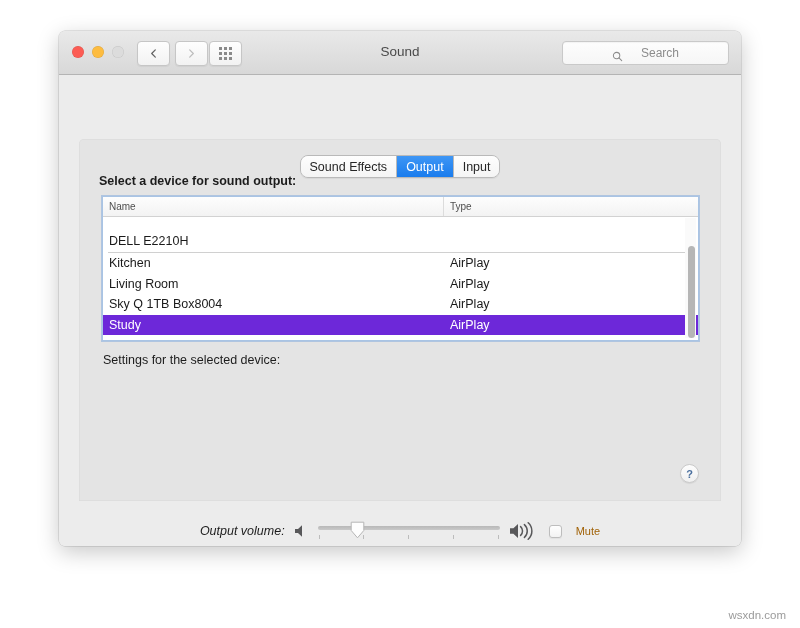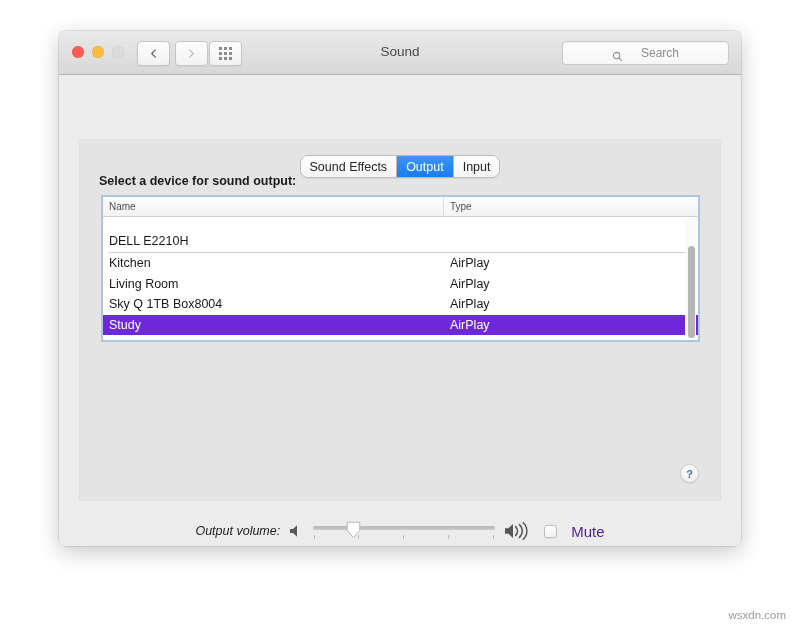--- a/index.html
+++ b/index.html
@@ -339,21 +339,21 @@
   }
   .cb {
     width: 13px; height: 13px;
     border-radius: 3px;
     background: linear-gradient(to bottom,#fefefe,#f2f2f2);
     border: 1px solid #bdbdbd;
     box-shadow: 0 1px 1px rgba(0,0,0,0.05);
     box-sizing: border-box;
     display: flex; align-items: center; justify-content: center;
   }
-  .cb-text { font-size: 15px; color: #4c1d95; margin-left: 8px; }
+  .cb-text { font-size: 11px; color: #a16207; margin-left: 8px; }
 
   .watermark {
     position: absolute;
     right: 14px;
     bottom: 7px;
     font-size: 11.5px;
     color: #9b9b9b;
   }
 </style>
 </head>
@@ -447,20 +447,21 @@
         <div class="trow selected">
           <div class="c-name">Study</div>
           <div class="c-type">AirPlay</div>
         </div>
 
         <div class="vscroll">
           <div class="vthumb"></div>
         </div>
       </div>
 
+      <div class="settings-label">Settings for the selected device:</div>
 
       <div class="helpbtn">?</div>
     </div>
 
     <div class="tabbar">
       <div class="tabs">
         <div class="tab">Sound Effects</div>
         <div class="tab active">Output</div>
         <div class="tab">Input</div>
       </div>

